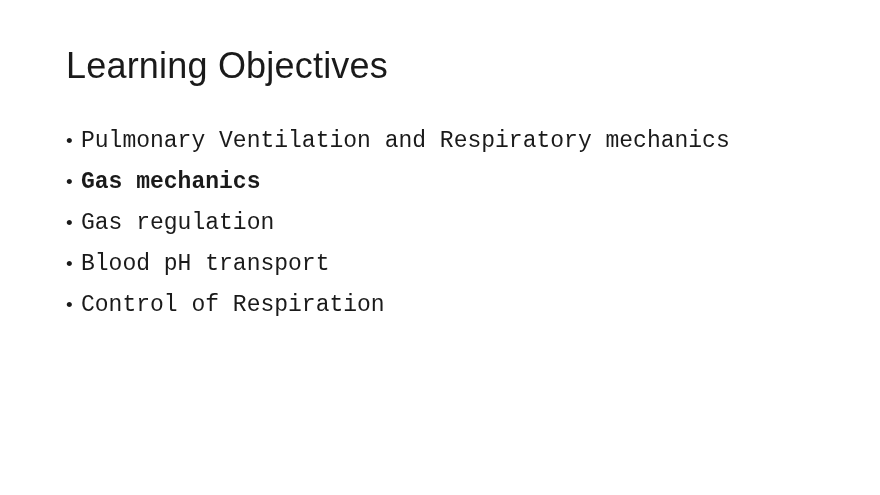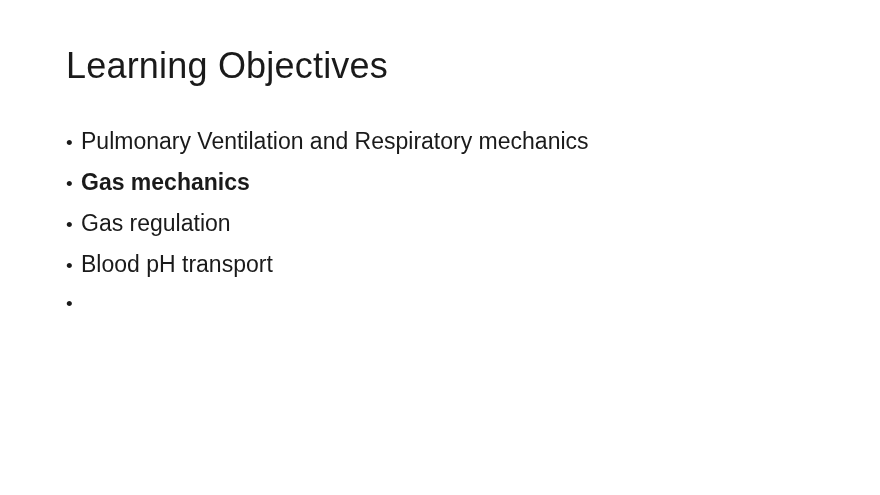--- a/index.html
+++ b/index.html
@@ -52,20 +52,21 @@
   .bullet-marker {
     display: inline-block;
     width: 15px;
     font-size: 19px;
     color: #1a1a1a;
     flex: 0 0 auto;
     line-height: 1;
   }
   .bullet-text {
     display: inline-block;
+    font-family: Liberation Mono, monospace;
   }
   .bullet-item.bold .bullet-text {
     font-weight: bold;
   }
 </style>
 </head>
 <body>
 
 <div class="slide">
 
@@ -88,17 +89,18 @@
       <span class="bullet-text">Gas regulation</span>
     </li>
 
     <li class="bullet-item">
       <span class="bullet-marker">•</span>
       <span class="bullet-text">Blood pH transport</span>
     </li>
 
     <li class="bullet-item">
       <span class="bullet-marker">•</span>
+      <span class="bullet-text">Control of Respiration</span>
     </li>
 
   </ul>
 
 </div>
 
 </body></html>

